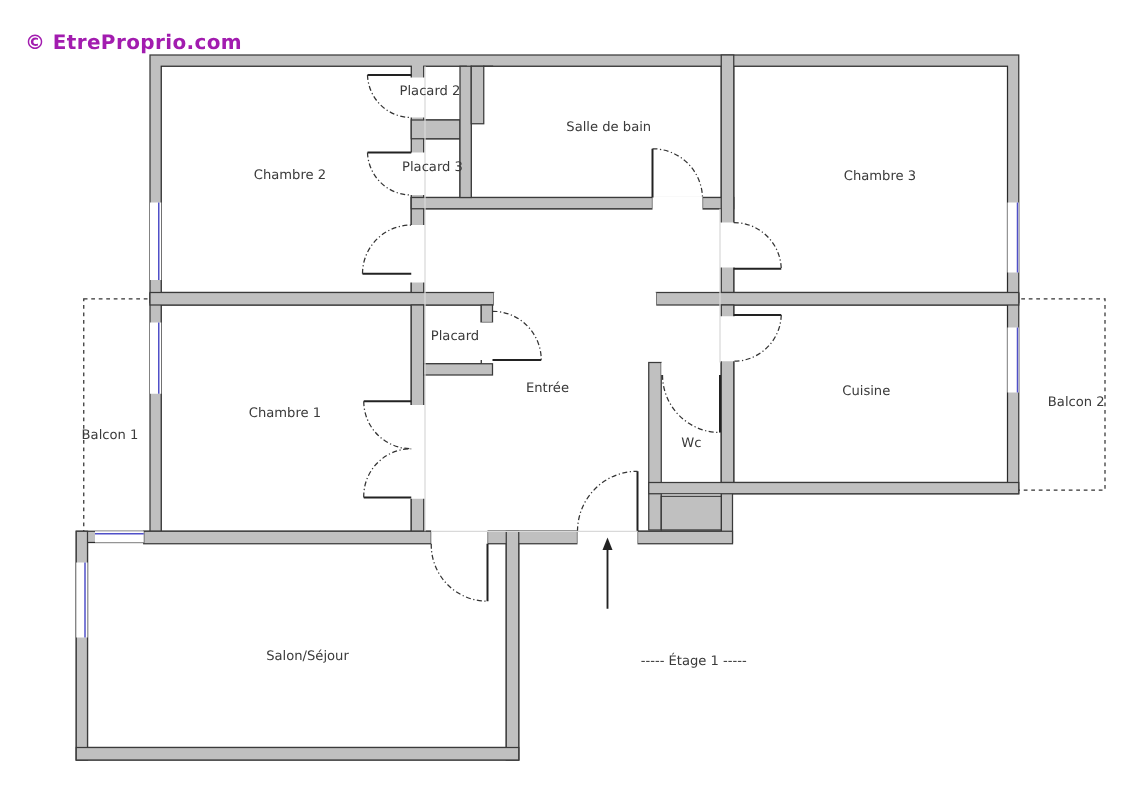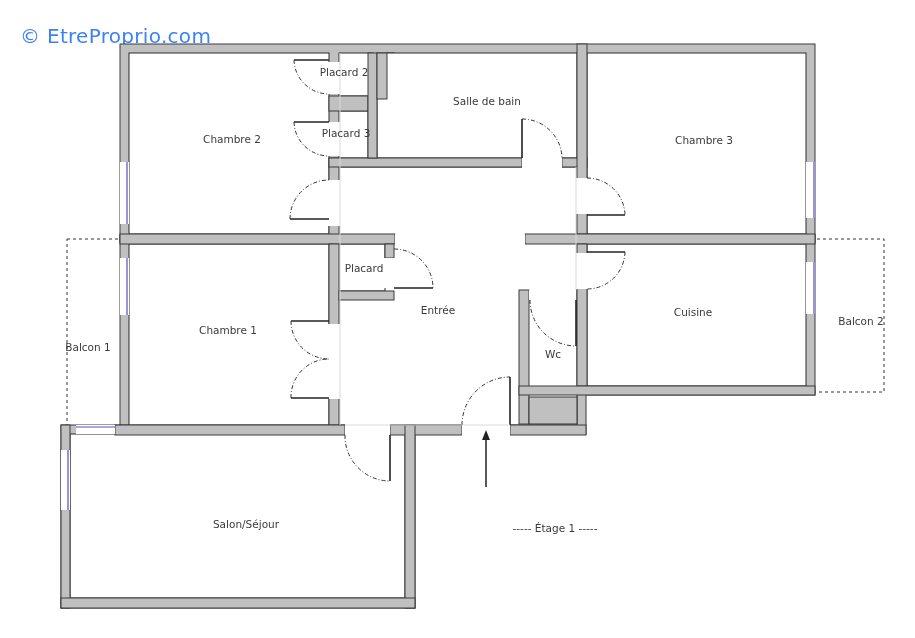--- a/index.html
+++ b/index.html
@@ -7,21 +7,21 @@
   svg { position:absolute; left:0; top:0; }
   .wall { fill:#c0c0c0; stroke:#3a3a3a; stroke-width:1; }
   .room { fill:#ffffff; stroke:#2a2a2a; stroke-width:1; }
   .door { fill:none; stroke:#333; stroke-width:1; stroke-dasharray:4 2 1 2; }
   .leaf { stroke:#222; stroke-width:1.6; fill:none; }
   .opening { fill:#ffffff; stroke:none; }
   .thin { stroke:#d9d9d9; stroke-width:1; fill:none; }
   .win { stroke:#5050c8; stroke-width:1.2; fill:none; }
   .balcony { fill:none; stroke:#333; stroke-width:1; stroke-dasharray:3 3; }
   .lbl { font-size:10.5px; fill:#3a3a3a; text-anchor:middle; dominant-baseline:middle; }
-  .wm { position:absolute; left:20px; top:24px; font-size:20px; color:#3b82f6; letter-spacing:0.3px; }
+  .wm { position:absolute; left:20px; top:24px; font-size:16px; color:#a21caf; letter-spacing:0.3px;font-weight:bold; }
 </style>
 </head>
 <body>
 
 <div class="wm">© EtreProprio.com</div>
 
 <svg width="915" height="638" viewBox="0 0 915 638">
 
   <rect class="balcony" x="67" y="239" width="54" height="193"></rect>
   <rect class="balcony" x="811" y="239" width="73" height="153"></rect>

